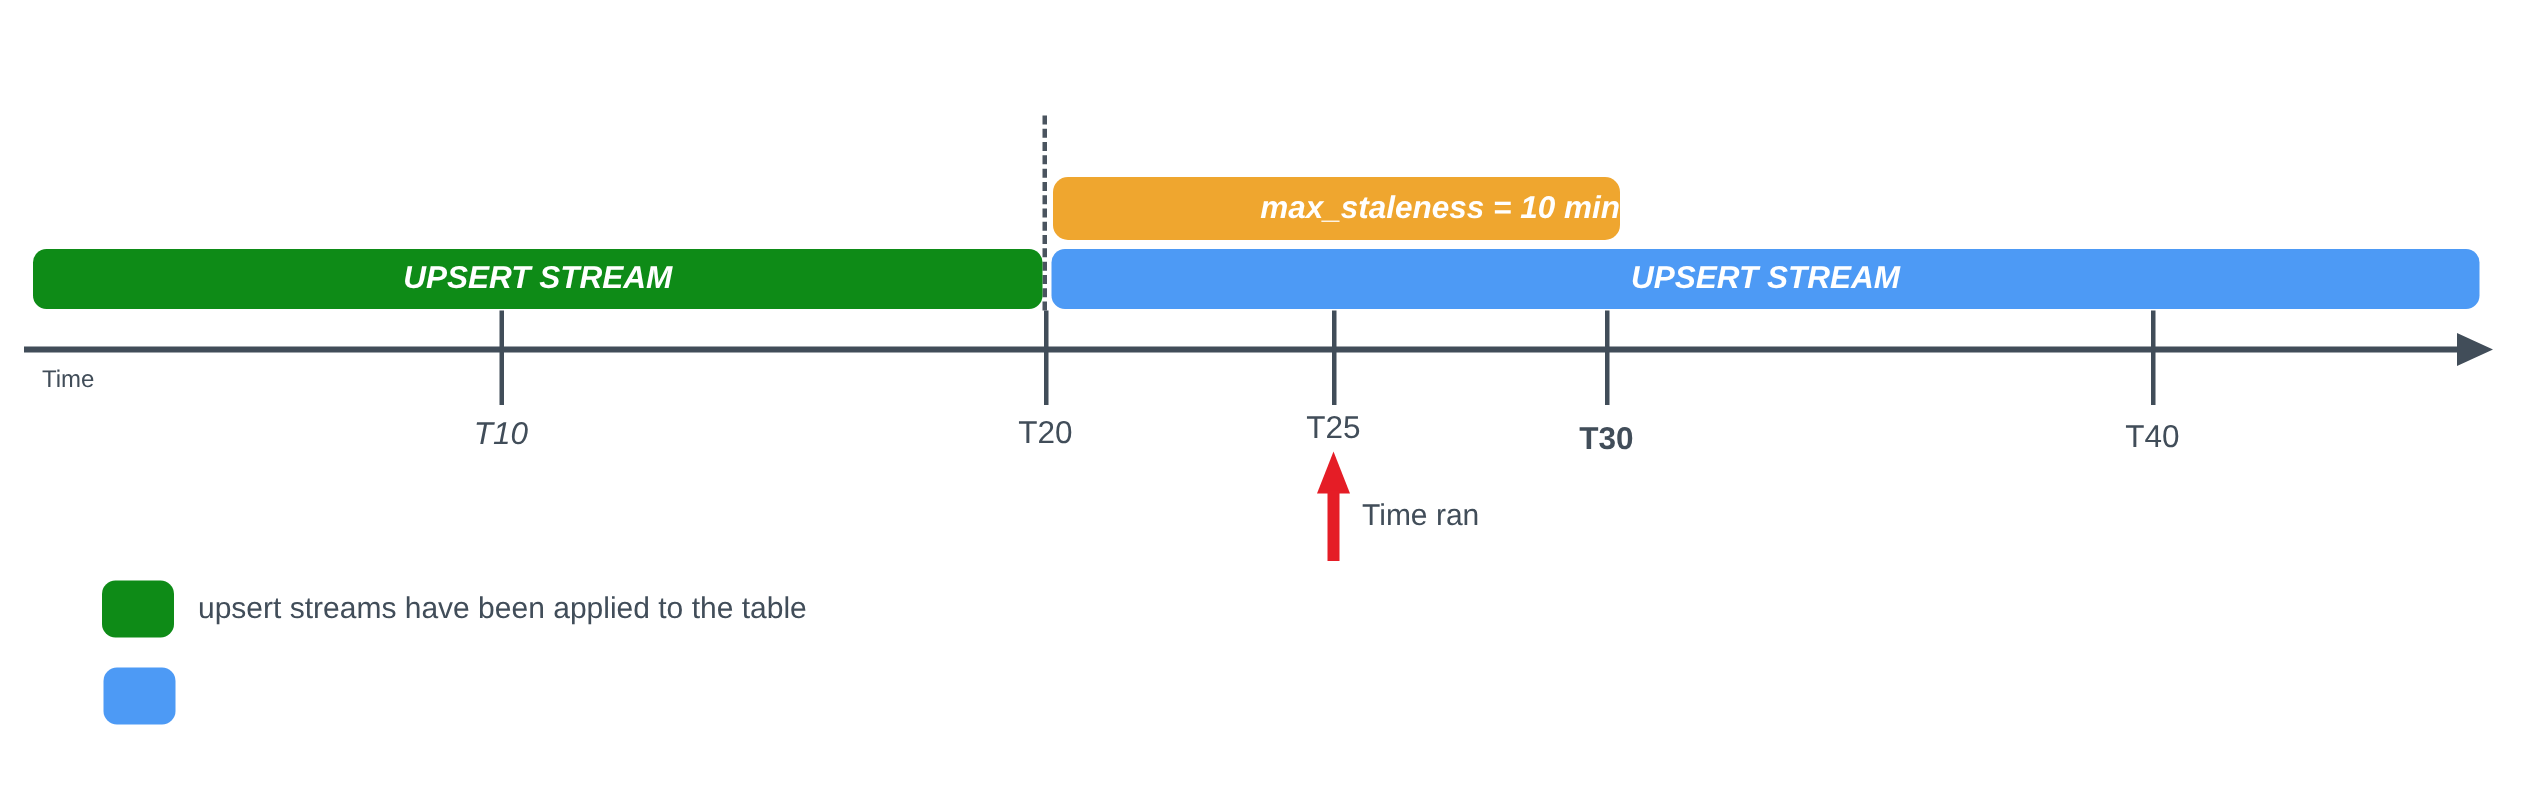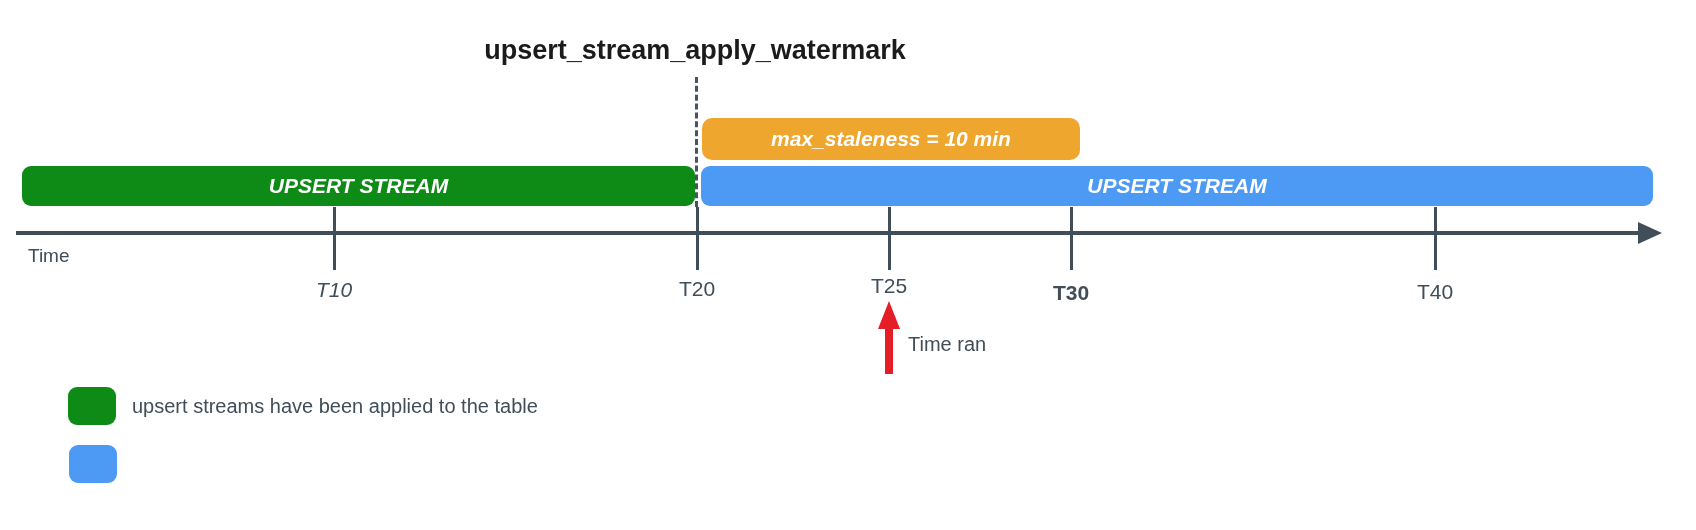--- a/index.html
+++ b/index.html
@@ -45,21 +45,21 @@
     align-items: center;
     justify-content: center;
     color: #ffffff;
     font-weight: bold;
     font-style: italic;
     font-size: 21px;
     white-space: nowrap;
   }
   .bar-staleness {
     left: 702px; top: 118px; width: 378px; height: 42px;
-    background: var(--orange); border-radius: 10px;
+    background: var(--orange); border-radius: 10px; justify-content: flex-end;
   }
   .bar-applied {
     left: 22px; top: 166px; width: 673px; height: 40px;
     background: var(--green); border-radius: 9px;
   }
   .bar-not-applied {
     left: 701px; top: 166px; width: 952px; height: 40px;
     background: var(--blue); border-radius: 9px;
   }
   .axis-line {
@@ -72,21 +72,21 @@
     position: absolute;
     left: 1638px; top: 222px;
     width: 0; height: 0;
     border-top: 11px solid transparent;
     border-bottom: 11px solid transparent;
     border-left: 24px solid var(--line);
   }
   .axis-label {
     position: absolute;
     left: 28px; top: 245px;
-    font-size: 19px;
+    font-size: 16px;
     color: var(--text);
   }
   .tick-line {
     position: absolute;
     top: 207px;
     width: 3px; height: 63px;
     background: var(--line);
   }
   .tick-label {
     position: absolute;
@@ -131,21 +131,20 @@
     white-space: nowrap;
   }
   .legend-label-applied { top: 395px; }
   .legend-label-not-applied { top: 453px; }
 </style>
 </head>
 <body>
 
 <div class="canvas">
 
-  <div class="diagram-title">upsert_stream_apply_watermark</div>
 
   <div class="dashed-line"></div>
 
   <div class="bar bar-staleness">
     <span>max_staleness = 10 min</span>
   </div>
 
   <div class="bar bar-applied">
     <span>UPSERT STREAM</span>
   </div>

